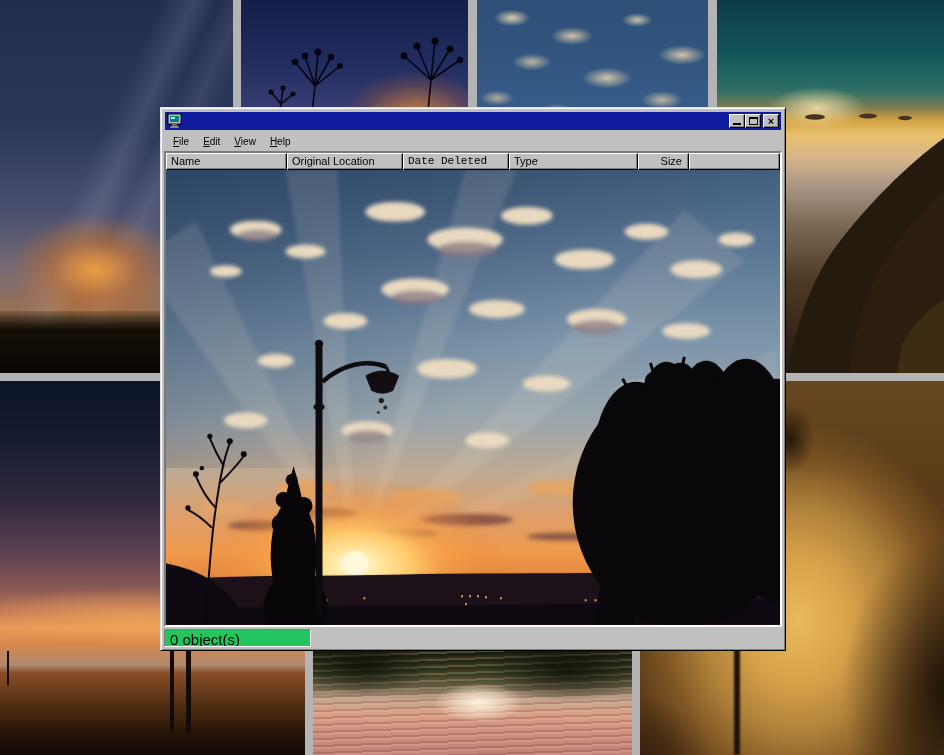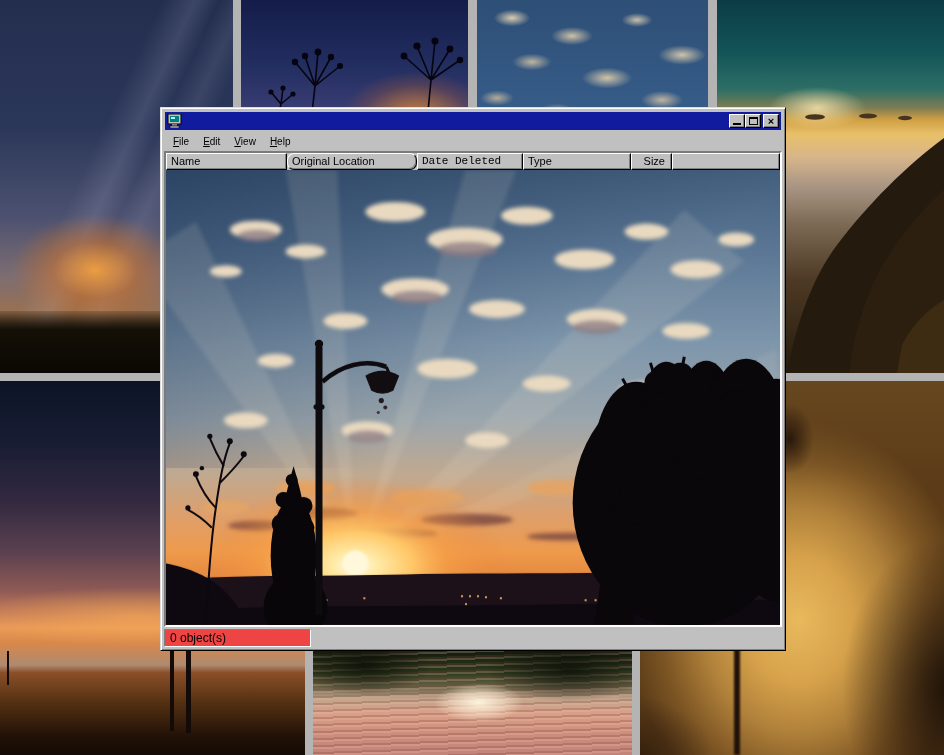--- a/index.html
+++ b/index.html
@@ -100,28 +100,28 @@
     font-size:10px;color:#000;}
   .menu-item{padding:2px 7px;cursor:default;}
   .menu-item .mkey{text-decoration:underline;}
 
   .listview{flex:1;display:flex;flex-direction:column;
     border:2px solid;border-color:#7a7a7a #fff #fff #7a7a7a;background:#000;overflow:hidden;}
   .hdr{height:17px;flex:0 0 17px;display:flex;background:#c0c0c0;}
   .hcell{height:17px;background:#c0c0c0;border:1px solid;border-color:#fff #000 #000 #fff;
     box-shadow:inset -1px -1px 0 #808080;font-size:11px;color:#000;
     padding:1px 4px 8px 4px;white-space:nowrap;overflow:hidden;cursor:default;}
-  .hc0{width:121px;} .hc1{width:130px;border-radius:7px;} .hc2{width:106px;font-family:Liberation Mono, monospace;} .hc3{width:108px;}
-  .hc4{width:41px;text-align:right;padding-right:6px;} .hc5{flex:1;}
+  .hc0{width:121px;} .hc1{width:116px;} .hc2{width:106px;font-family:Liberation Mono, monospace;} .hc3{width:129px;}
+  .hc4{width:51px;text-align:right;padding-right:6px;} .hc5{flex:1;}
   .client{flex:1;position:relative;overflow:hidden;background:#203048;}
   .client svg{position:absolute;inset:0;width:100%;height:100%;display:block;}
 
   .statusbar{flex:0 0 18px;height:18px;margin-top:2px;display:flex;gap:3px;}
-  .spane{border:1px solid;border-color:#808080 #fff #fff #808080;background:#ef4444;
-    font-size:12px;color:#000;padding:1px 5px 0 5px;white-space:nowrap;overflow:hidden;}
+  .spane{border:1px solid;border-color:#808080 #fff #fff #808080;background:#22c55e;
+    font-size:15px;color:#000;padding:1px 5px 0 5px;white-space:nowrap;overflow:hidden;}
   .sp1{width:147px;flex:0 0 147px;}
   .sp2{flex:1;position:relative;}
   .grip{position:absolute;right:0;bottom:0;width:13px;height:13px;cursor:nwse-resize;
     background:
      linear-gradient(135deg, transparent 0 5px, #fff 5px 6px, #808080 6px 8px,
        transparent 8px 9px, #fff 9px 10px, #808080 10px 12px, transparent 12px);
     clip-path:polygon(100% 0,100% 100%,0 100%);}
 </style>
 </head>
 <body>

